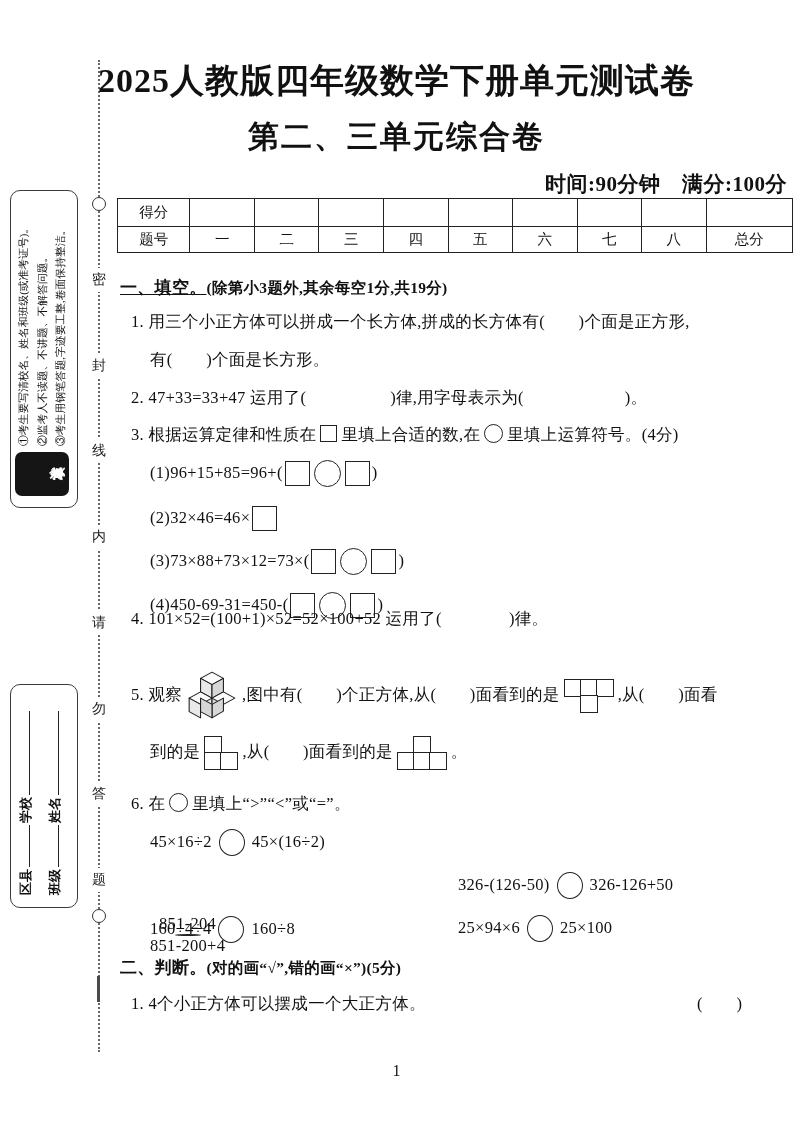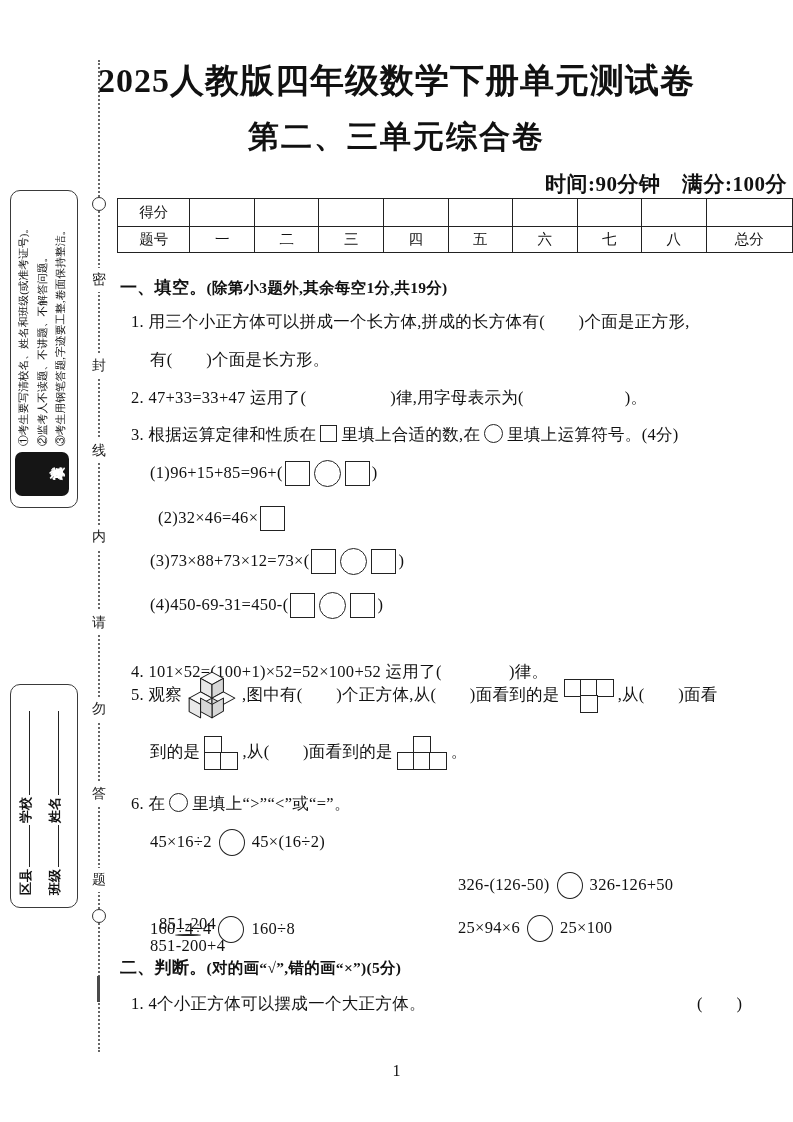--- a/index.html
+++ b/index.html
@@ -130,59 +130,59 @@
       <td class="c-mid">五</td>
       <td class="c-mid">六</td>
       <td class="c-mid">七</td>
       <td class="c-mid">八</td>
       <td class="c-last">总分</td>
     </tr>
   </tbody>
     </table>
 
   <div class="ln" style="left:120px;top:276px;">
-    <span class="b" style="font-size:17px;">一、填空。</span><span class="hnote">(除第小3题外,其余每空1分,共19分)</span>
+    <span class="b" style="font-size:17px;text-decoration:underline;">一、填空。</span><span class="hnote">(除第小3题外,其余每空1分,共19分)</span>
   </div>
 
   <div class="ln" style="left:131px;top:311px;">1. 用三个小正方体可以拼成一个长方体,拼成的长方体有(　　)个面是正方形,</div>
   <div class="ln" style="left:150px;top:349px;">有(　　)个面是长方形。</div>
 
   <div class="ln" style="left:131px;top:387px;">2. 47+33=33+47 运用了(　　　　　)律,用字母表示为(　　　　　　)。</div>
 
   <div class="ln" style="left:131px;top:424px;">
     <span>3. 根据运算定律和性质在</span><span class="sq-sm"></span><span>里填上合适的数,在</span><span class="ci-sm"></span><span>里填上运算符号。(4分)</span>
   </div>
 
   <div class="row" style="left:150px;top:458px;height:30px;">
     <span>(1)96+15+85=96+(</span>
       <span class="sq"></span>
       <span class="ci"></span>
       <span class="sq"></span>
       <span>)</span>
   </div>
-  <div class="row" style="left:158px;top:503px;height:30px;">
+  <div class="row" style="left:150px;top:503px;height:30px;">
     <span>(2)32×46=46×</span>
       <span class="sq"></span>
   </div>
   <div class="row" style="left:150px;top:546px;height:30px;">
     <span>(3)73×88+73×12=73×(</span>
       <span class="sq"></span>
       <span class="ci"></span>
       <span class="sq"></span>
       <span>)</span>
   </div>
   <div class="row" style="left:150px;top:590px;height:30px;">
     <span>(4)450-69-31=450-(</span>
       <span class="sq"></span>
       <span class="ci"></span>
       <span class="sq"></span>
       <span>)</span>
   </div>
 
-  <div class="ln" style="left:131px;top:661px;text-align:right;">4. 101×52=(100+1)×52=52×100+52 运用了(　　　　)律。</div>
+  <div class="ln" style="left:131px;top:608px;text-align:right;">4. 101×52=(100+1)×52=52×100+52 运用了(　　　　)律。</div>
 
   <div class="row" style="left:131px;top:666px;height:58px;">
     <span>5. 观察</span>
     <svg width="54" height="52" viewBox="0 0 52 50" style="margin:0 3px;">
       <g stroke="#1a1a1a" stroke-width="1" stroke-linejoin="round">
         <path d="M26,16 l11,6 l-11,6 l-11,-6 Z" fill="#fbfbfb"></path>
         <path d="M15,22 l0,13 l11,6 l0,-13 Z" fill="#e9e9e9"></path>
         <path d="M37,22 l0,13 l-11,6 l0,-13 Z" fill="#d7d7d7"></path>
         <path d="M26,3 l11,6 l-11,6 l-11,-6 Z" fill="#fbfbfb"></path>
         <path d="M15,9 l0,13 l11,6 l0,-13 Z" fill="#e9e9e9"></path>

